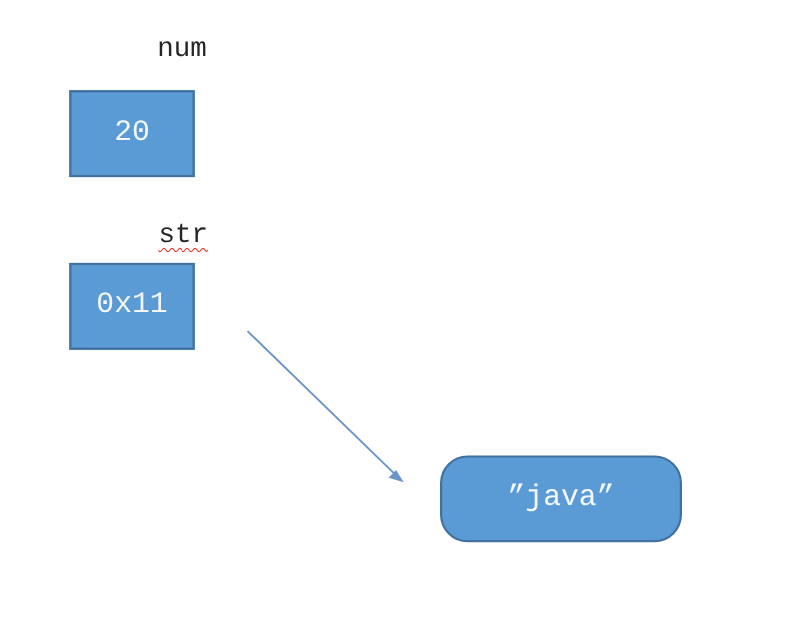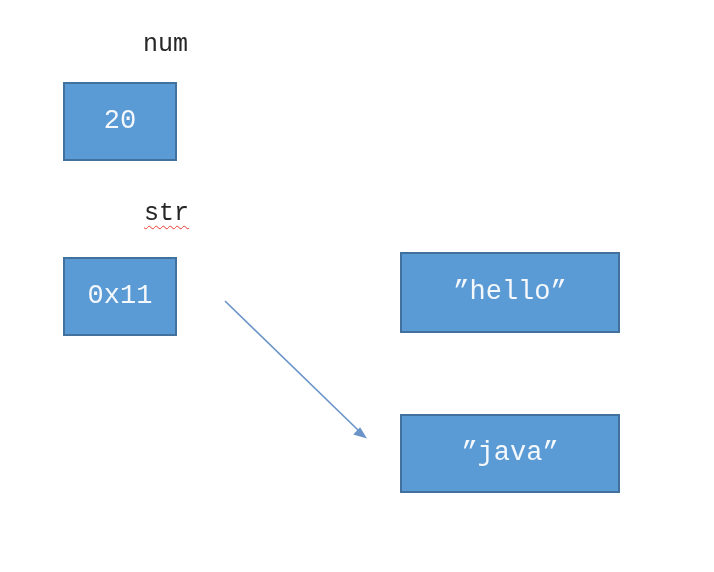--- a/index.html
+++ b/index.html
@@ -61,29 +61,26 @@
 <div class="canvas">
 
   <div class="var-label" style="left:99px; top:31px;">num</div>
 
   <div class="box" style="left:63px; top:82px; width:114px; height:79px;justify-content:center;">
     <span>20</span>
   </div>
 
   <div class="var-label misspelled" style="left:100px; top:200px;">str</div>
 
-  <div class="box" style="left:63px; top:257px; width:114px; height:79px;">
+  <div class="box" style="left:63px; top:239px; width:114px; height:79px;">
     <span>0x11</span>
   </div>
 
-  <div class="box" style="left:400px; top:252px; width:220px; height:81px;">
-    <span>”hello”</span>
-  </div>
 
-  <div class="box" style="left:400px; top:414px; width:220px; height:79px;">
+  <div class="box" style="left:400px; top:414px; width:220px; height:79px;border-radius:25px;">
     <span>”java”</span>
   </div>
 
   <svg class="arrow-layer" viewBox="0 0 714 572" aria-hidden="true">
     <line x1="225" y1="301" x2="359" y2="431" stroke="#6a94c8" stroke-width="1.7"></line>
     <polygon points="367,438.5 353.2,434.4 360.1,427.2" fill="#6a94c8"></polygon>
   </svg>
 
 </div>
 

